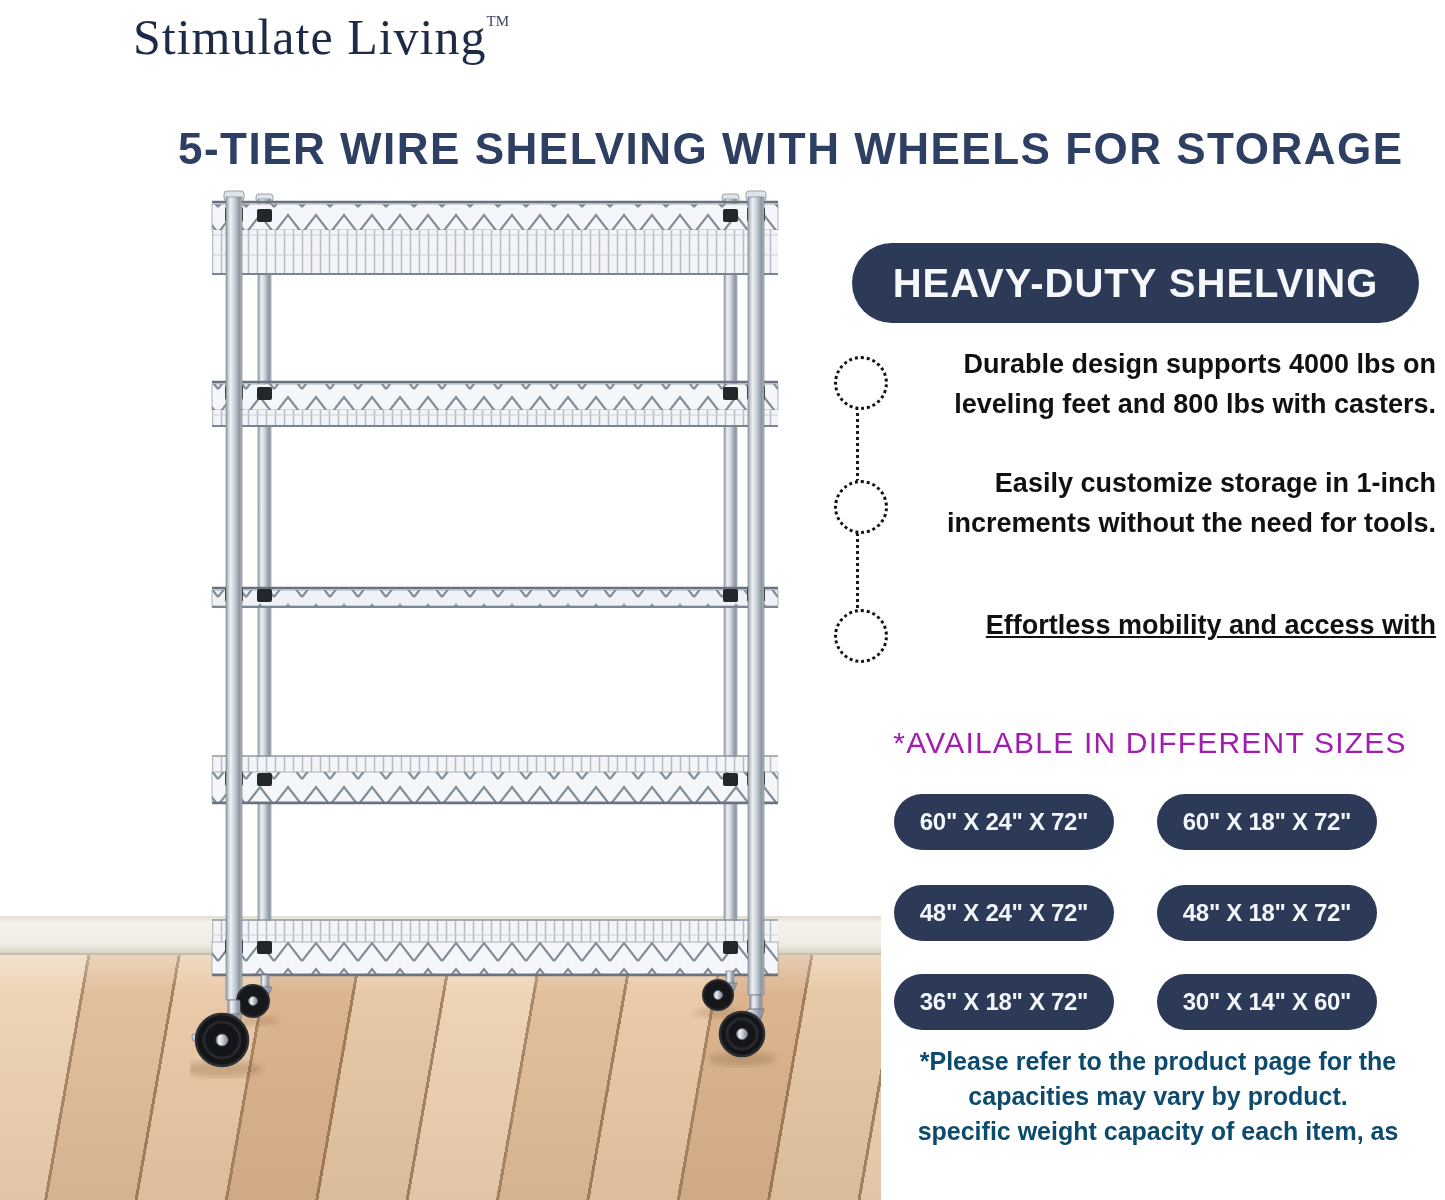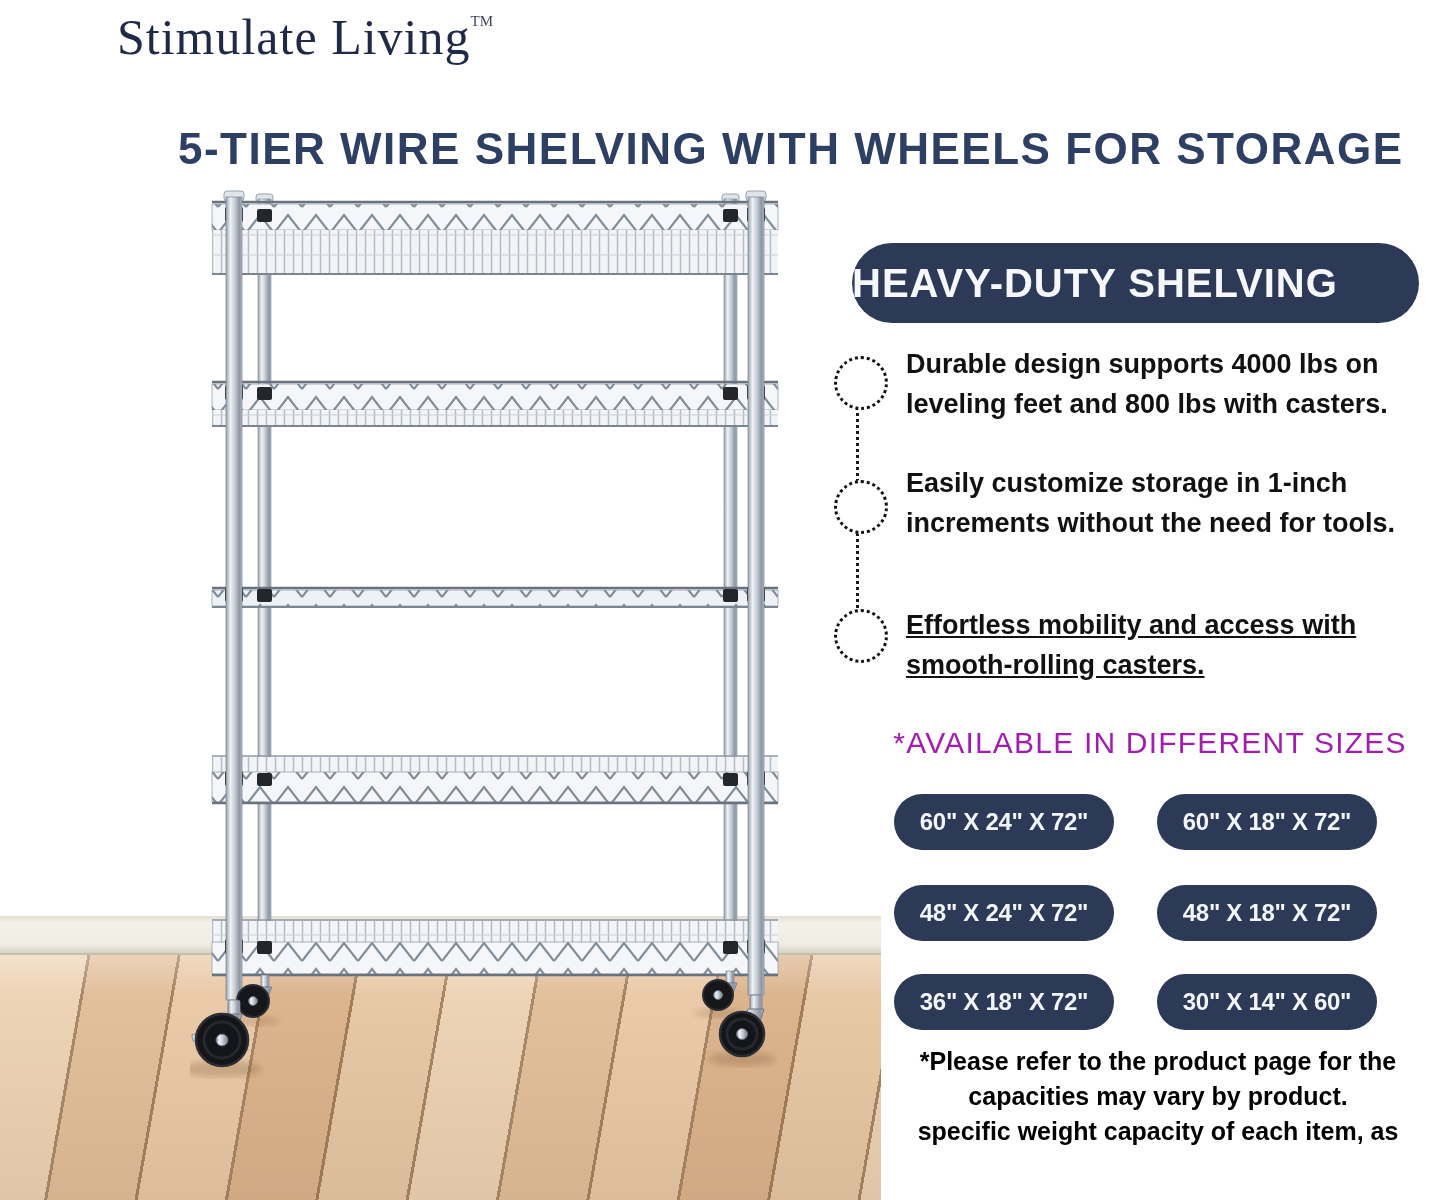--- a/index.html
+++ b/index.html
@@ -1,63 +1,63 @@
 <!DOCTYPE html>
 <html><head>
 <meta charset="utf-8">
 <style>
   html,body{margin:0;padding:0;background:#ffffff;}
   #page{position:relative;width:1445px;height:1200px;background:#ffffff;overflow:hidden;
         font-family:"Liberation Sans",sans-serif;}
 
   
-  .brand{position:absolute;left:117px;top:8px;font-family:"Liberation Serif",serif;
+  .brand{position:absolute;left:133px;top:8px;font-family:"Liberation Serif",serif;
          font-size:50px;color:#1f2a47;letter-spacing:1px;}
   .brand .tm{font-size:15px;vertical-align:28px;letter-spacing:0;color:#3a4660;}
   .title{position:absolute;left:178px;top:100px;font-size:44px;font-weight:bold;
          color:#2d3f62;letter-spacing:1.5px;white-space:nowrap;margin-top:24px;}
 
   
   .photo{position:absolute;left:0;top:0;width:881px;height:1200px;overflow:hidden;}
   .baseboard{position:absolute;left:0;top:916px;width:881px;height:37px;
              background:linear-gradient(180deg,#e3ded2 0,#f4f1ea 18%,#efece4 78%,#d8d2c2 100%);
              border-bottom:2px solid #c7bfae;}
   .floor{position:absolute;left:0;top:955px;width:881px;height:245px;
          background-image:
            linear-gradient(180deg,rgba(255,255,255,.30) 0,rgba(255,255,255,0) 16%,rgba(101,67,33,.10) 100%),
            repeating-linear-gradient(100deg,rgba(0,0,0,0) 0 86px,rgba(122,88,56,.60) 86px 89px),
            repeating-linear-gradient(100deg,#eed4b6 0 89px,#e3c09c 89px 178px,#eacaa8 178px 267px,#dcb58f 267px 356px,#e8c9a7 356px 445px);}
   .shelf-svg{position:absolute;left:190px;top:185px;}
 
   
   .badge{position:absolute;left:852px;top:243px;width:567px;height:80px;border-radius:40px;
-         background:#2c3a57;display:flex;align-items:center;justify-content:flex-start;}
+         background:#2c3a57;display:flex;align-items:center;justify-content:center;}
   .badge span{color:#f5f7fa;font-size:40px;font-weight:bold;letter-spacing:1px;white-space:nowrap;}
 
   .connector{position:absolute;left:856px;top:382px;height:252px;width:0;
              border-left:3px dotted #1a1a1a;}
   .fcircle{position:absolute;width:48px;height:48px;border-radius:50%;
            border:3px dotted #111;background:#ffffff;}
   .c1{left:834px;top:356px;} .c2{left:834px;top:480px;} .c3{left:834px;top:609px;}
 
   .ftext{position:absolute;left:906px;width:530px;font-size:27px;font-weight:bold;
-         color:#111;line-height:40px;}
+         color:#111;line-height:40px;text-align:right;}
   .f1{top:344px;} .f2{top:463px;} .f3{top:605px;text-decoration:underline;}
   .ftext div{white-space:nowrap;}
 
   .sizes-heading{position:absolute;left:880px;top:726px;width:540px;text-align:center;
                  font-size:30px;font-weight:normal;color:#a21caf;letter-spacing:1.2px;white-space:nowrap;}
   .pill{position:absolute;width:220px;height:56px;border-radius:28px;background:#2c3a57;
         display:flex;align-items:center;justify-content:center;}
   .pill span{color:#f2f5f9;font-size:24px;font-weight:bold;letter-spacing:-0.3px;white-space:nowrap;}
   .p-c1{left:894px;} .p-c2{left:1157px;}
   .p-r1{top:794px;} .p-r2{top:885px;} .p-r3{top:974px;}
 
   .disclaimer{position:absolute;left:878px;top:1044px;width:560px;text-align:center;
-              font-size:25px;font-weight:bold;color:#000000;line-height:35px;}
+              font-size:25px;font-weight:bold;color:#0c4a6e;line-height:35px;}
   .disclaimer div{white-space:nowrap;}
 </style>
 </head>
 <body>
 
 <div id="page">
 
   <div class="brand">
     <span>Stimulate Living</span><span class="tm">TM</span>
   </div>
@@ -236,21 +236,20 @@
   <div class="ftext f1">
     <div>Durable design supports 4000 lbs on</div>
     <div>leveling feet and 800 lbs with casters.</div>
   </div>
   <div class="ftext f2">
     <div>Easily customize storage in 1-inch</div>
     <div>increments without the need for tools.</div>
   </div>
   <div class="ftext f3">
     <div>Effortless mobility and access with</div>
-    <div>smooth-rolling casters.</div>
   </div>
 
   <div class="sizes-heading">*AVAILABLE IN DIFFERENT SIZES</div>
 
   <div class="pill p-c1 p-r1">
       <span>60" X 24" X 72"</span>
     </div>
   <div class="pill p-c2 p-r1">
       <span>60" X 18" X 72"</span>
     </div>

